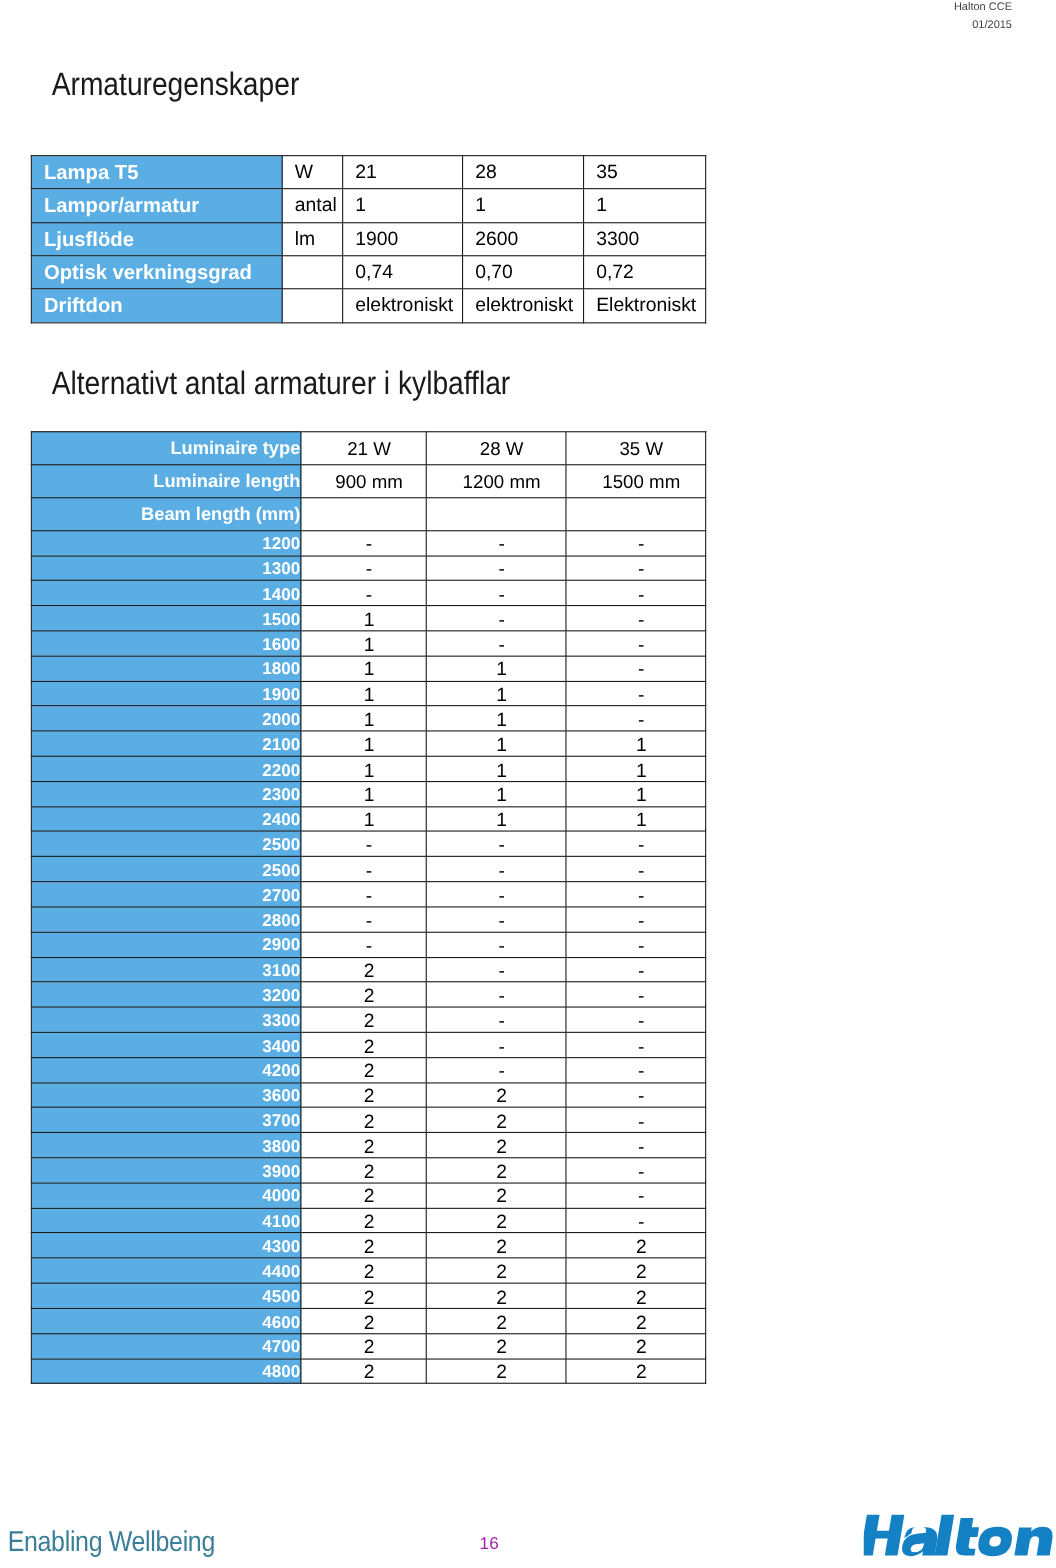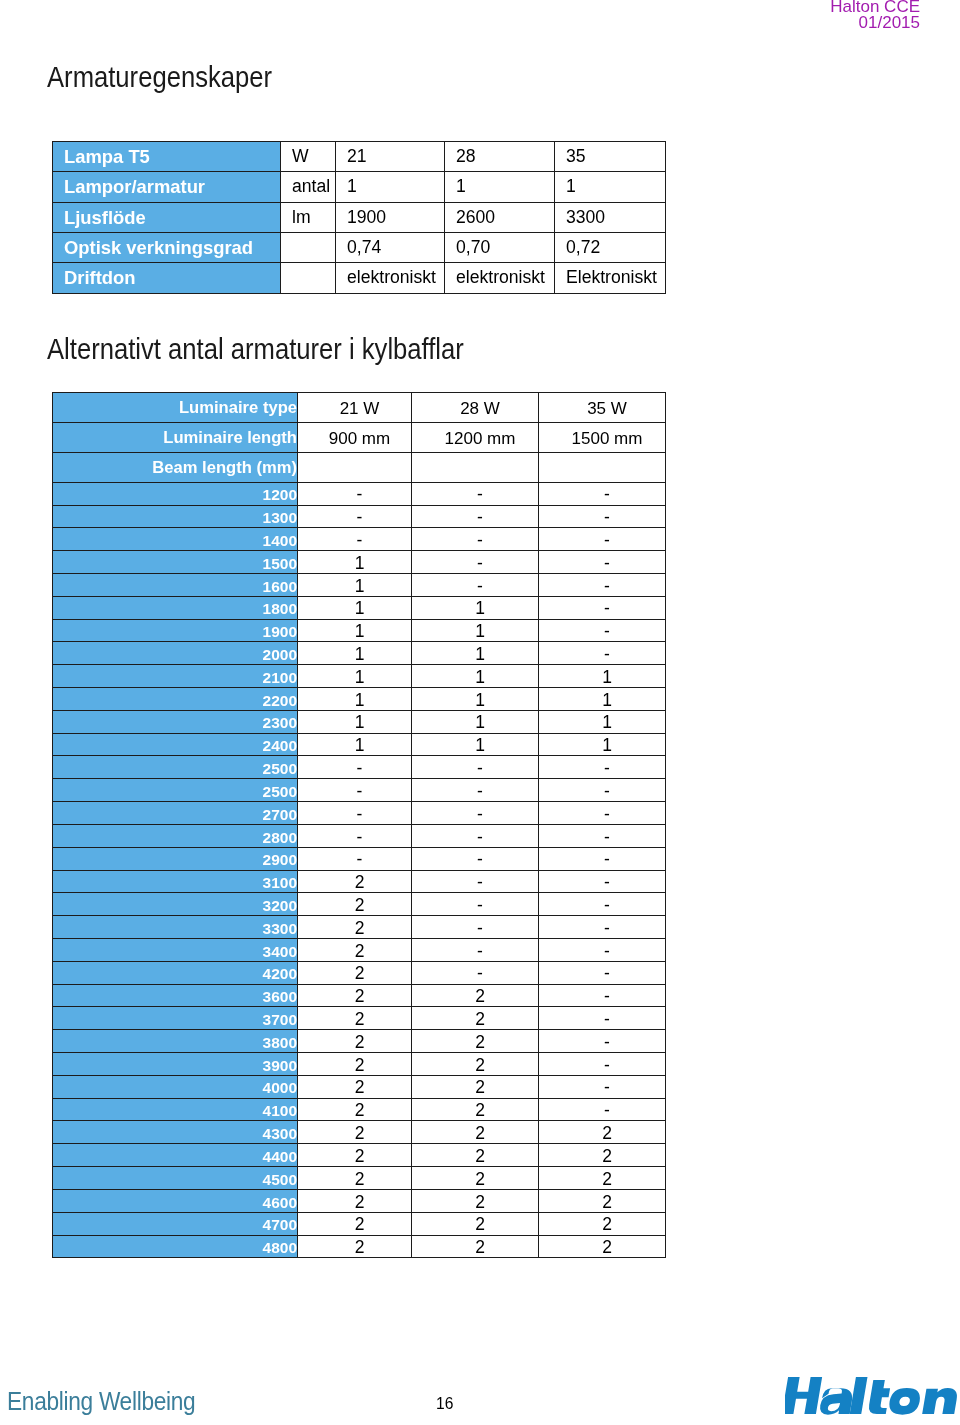--- a/index.html
+++ b/index.html
@@ -3,30 +3,30 @@
 <meta charset="utf-8">
 <style>
   html,body{margin:0;padding:0;}
   body{width:960px;height:1425px;background:#ffffff;
        font-family:"Liberation Sans",sans-serif;position:relative;overflow:hidden;
        -webkit-font-smoothing:antialiased;}
   .page{position:absolute;inset:0;}
 
   
   .doc-header{position:absolute;right:40px;top:-1px;text-align:right;
-       font-size:17px;line-height:16px;color:#a21caf;}
+       font-size:10px;line-height:16px;color:#404040;}
 
   
   .sec-title{position:absolute;left:47px;font-size:29.5px;color:#1a1a1a;letter-spacing:0px;
        transform:scaleX(0.8687);transform-origin:left top;white-space:nowrap;line-height:29.5px;}
   #title1{top:62px;}
   #title2{top:334px;}
 
   
-  .tbl{position:absolute;left:52px;border-collapse:collapse;table-layout:fixed;}
+  .tbl{position:absolute;left:28px;border-collapse:collapse;table-layout:fixed;}
   .tbl td{border:1.2px solid #1c1c1c;padding:0;}
   .lbl{background:#5aaee4;color:#ffffff;font-weight:bold;}
 
   
   #tbl1{top:141px;width:613px;}
   #tbl1 td{height:29.35px;font-size:17.6px;line-height:29.35px;}
   #tbl1 td.lbl{padding-left:11px;font-size:18.4px;}
   #tbl1 td.val{padding-left:11px;}
 
   
@@ -38,21 +38,21 @@
   #tbl2 tr.hrow td>span{display:inline-block;line-height:1;position:relative;top:1px;}
   #tbl2 tr.hrow td.lbl{font-size:16.6px;}
   #tbl2 tr.drow td{height:21.82px;font-size:17.5px;line-height:0;vertical-align:middle;}
   #tbl2 tr.drow td>span{display:inline-block;line-height:1;position:relative;top:1.5px;}
   #tbl2 tr.drow td.lbl{font-size:15.5px;}
 
   
   .foot-tag{position:absolute;left:7px;top:1388px;font-size:26px;line-height:26px;color:#3b7e9a;
        font-family:"Liberation Sans",sans-serif;font-weight:400;letter-spacing:-0.35px;
        transform:scaleX(0.873);transform-origin:left top;white-space:nowrap;}
-  .pg-num{position:absolute;left:436px;top:1396px;font-size:15.6px;line-height:16px;color:#000000;}
+  .pg-num{position:absolute;left:436px;top:1396px;font-size:15.6px;line-height:16px;color:#a21caf;}
   .logo{position:absolute;left:785px;top:1374px;width:175px;height:42px;overflow:hidden;}
   .logo svg{display:block;}
 </style>
 </head>
 <body>
 
 <div class="page">
 
   <div class="doc-header">
     <div>Halton CCE</div>

